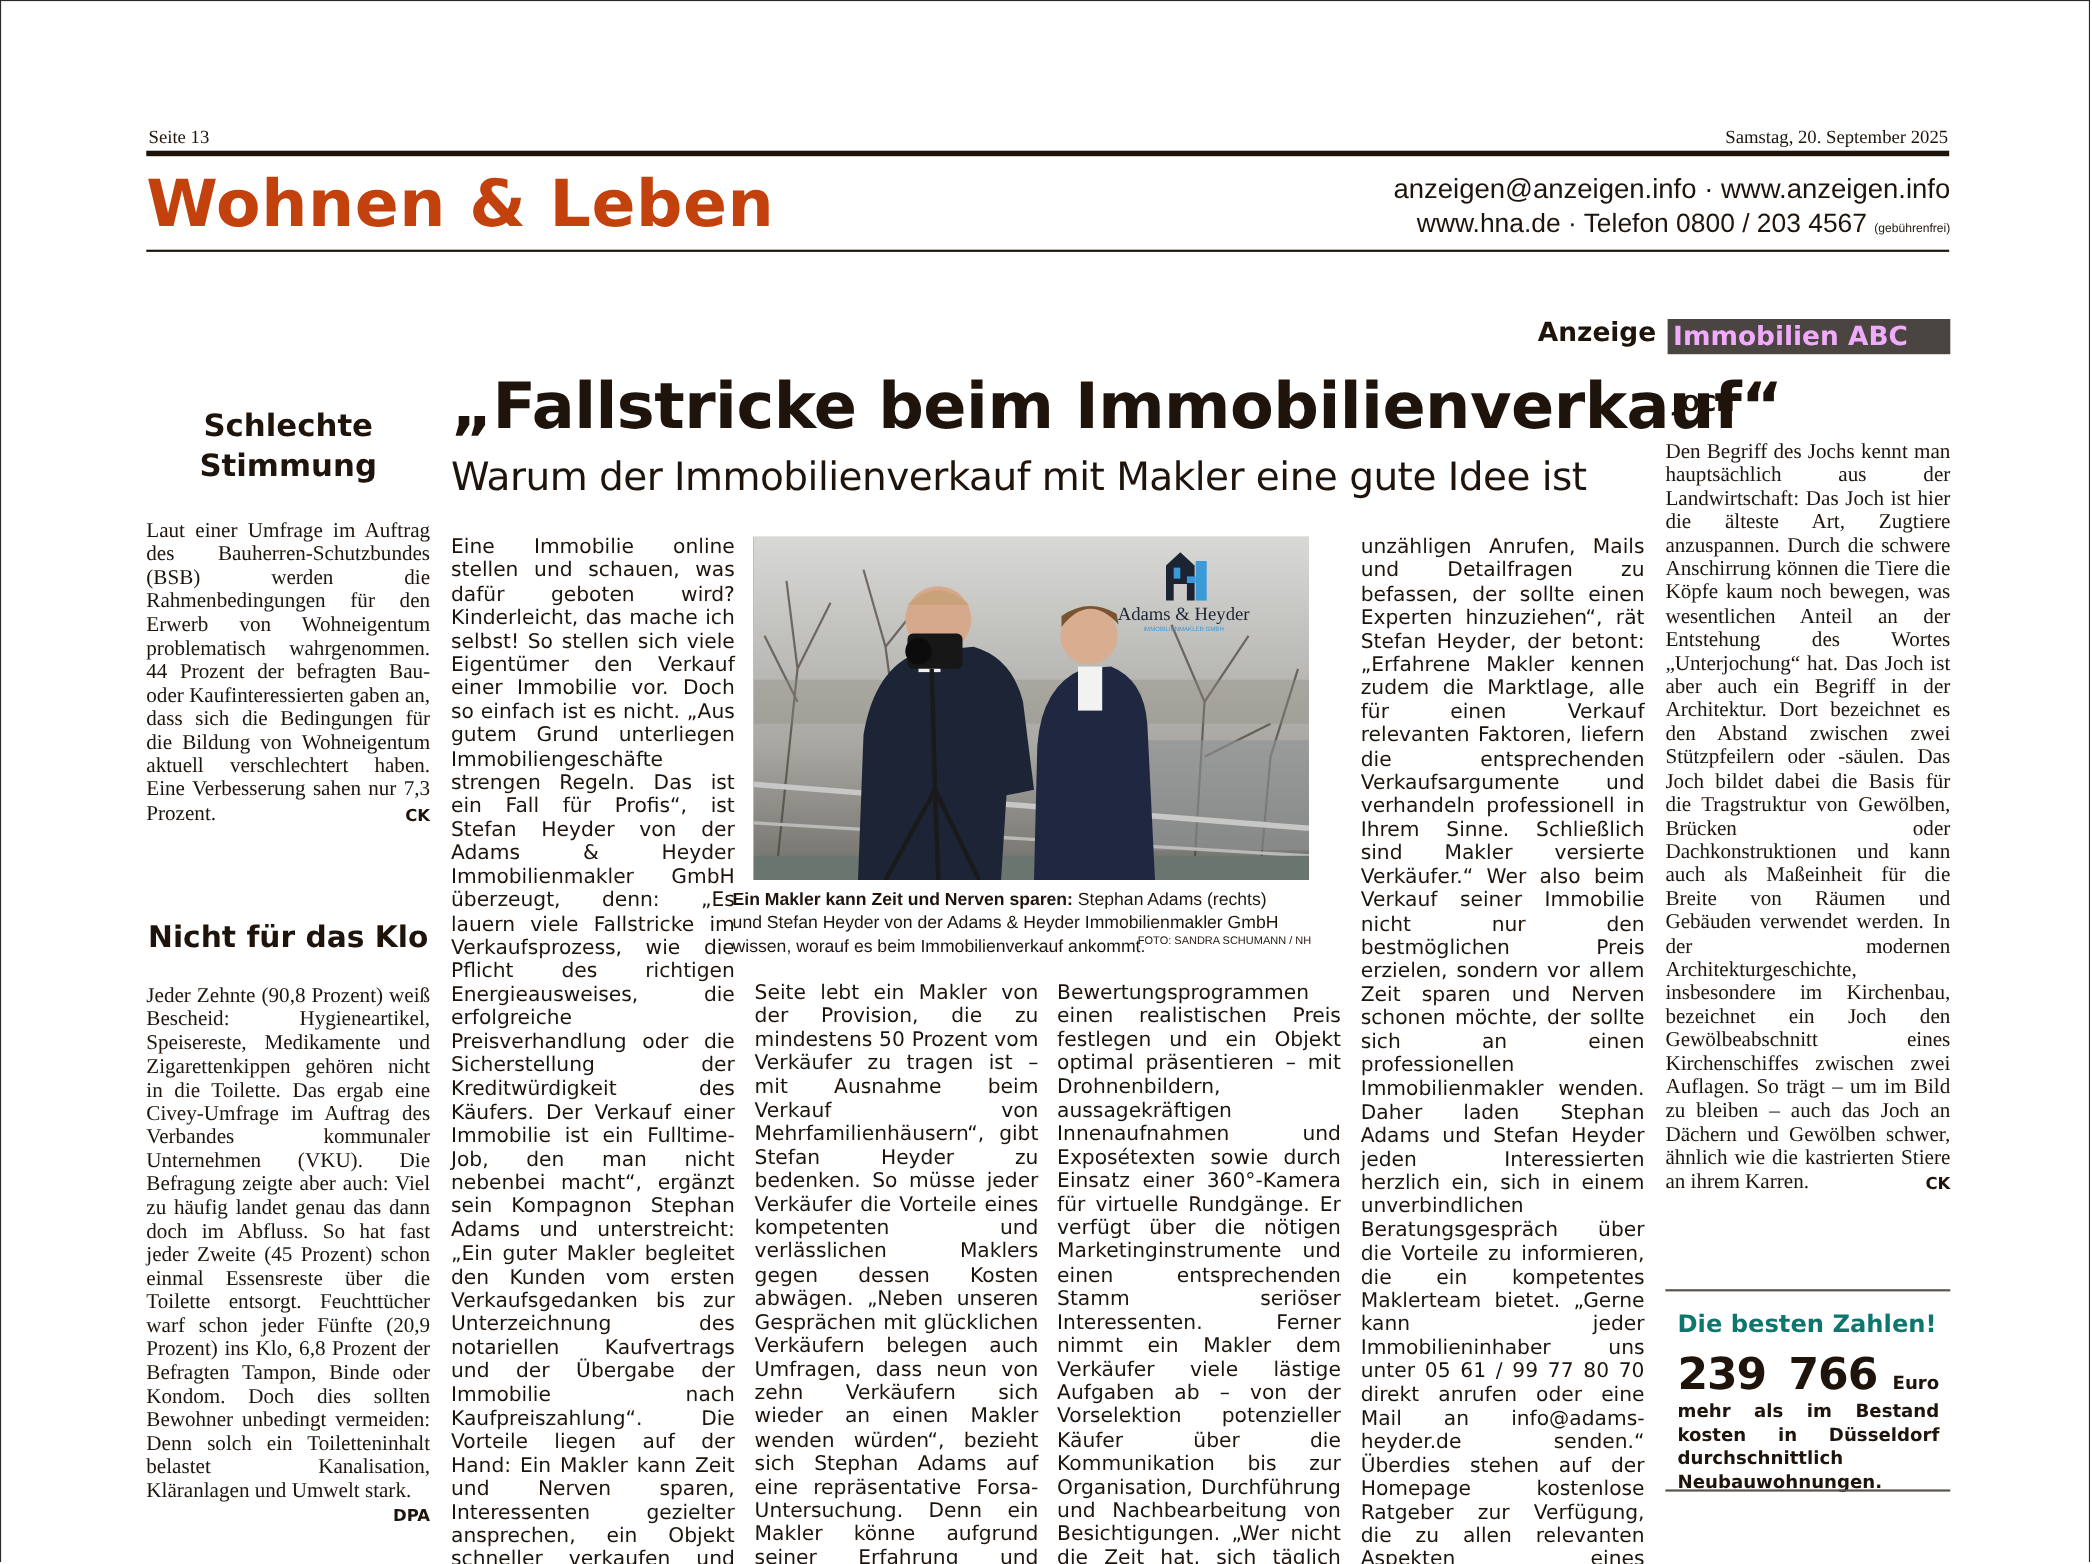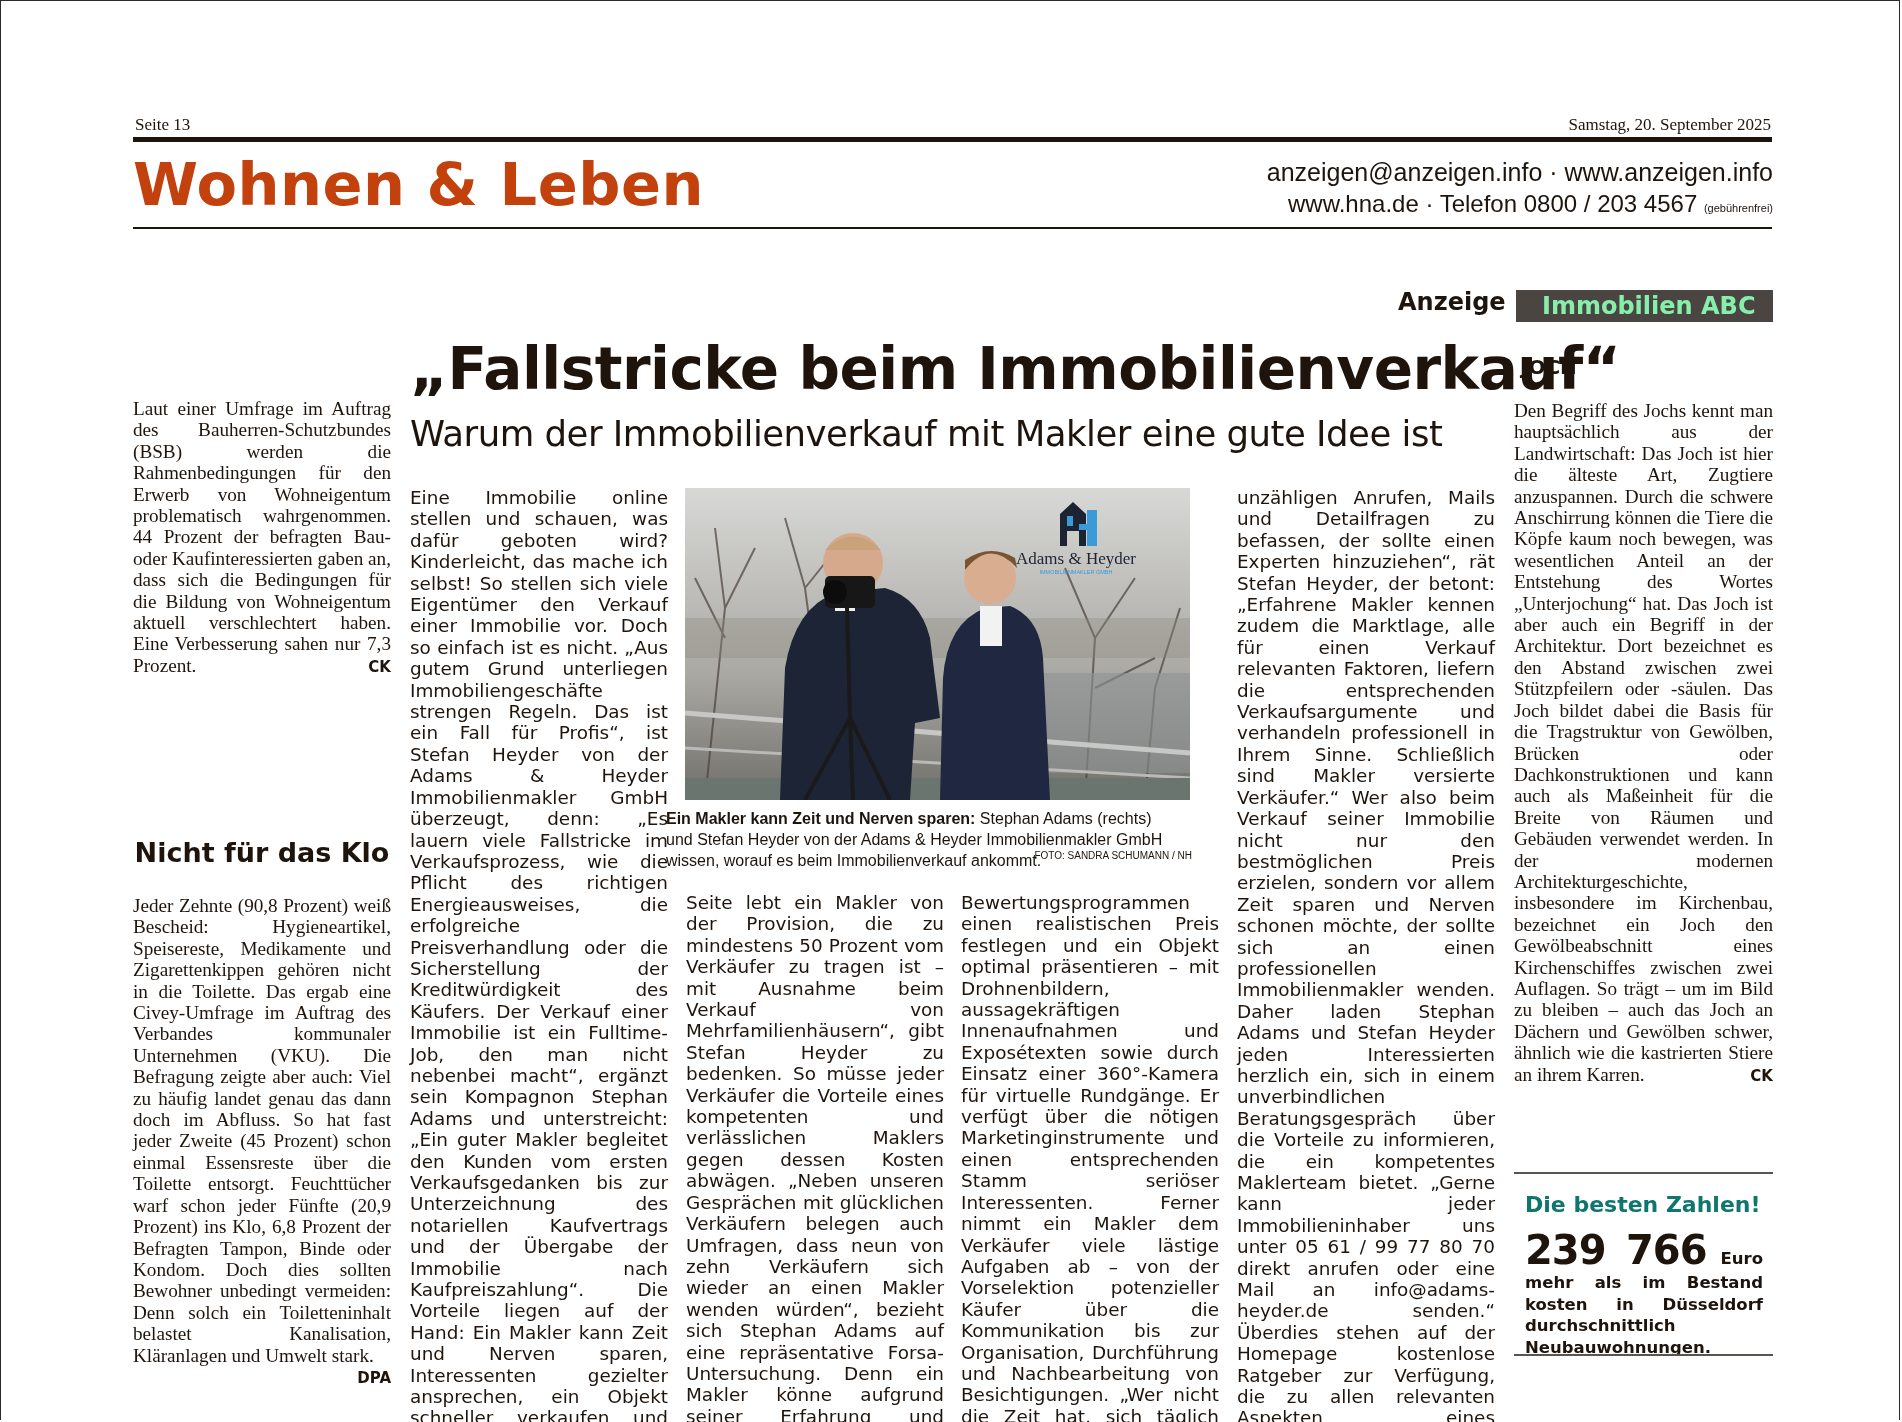--- a/index.html
+++ b/index.html
@@ -32,21 +32,21 @@
   .headline { position: absolute; left: 410px; top: 335px; width: 1084px; font-size: 58px; font-weight: bold; text-align: center; white-space: nowrap; letter-spacing: -0.5px; }
   .subhead { position: absolute; left: 410px; top: 413px; width: 1084px; font-size: 35.5px; text-align: left; white-space: nowrap; letter-spacing: -0.5px; }
   .acol { position: absolute; width: 258px; }
 
   .photo { position: absolute; left: 685px; top: 488px; width: 505px; height: 312px; overflow: hidden; background: #7a7a78; }
   .caption { position: absolute; left: 666px; top: 808px; width: 510px; font-size: 16px; line-height: 21px; }
   .caption b { font-weight: bold; }
   .credit { position: absolute; left: 1010px; top: 850px; width: 182px; text-align: right; font-size: 10px; }
 
   
-  .abc-box { position: absolute; left: 1516px; top: 290px; width: 257px; height: 32px; background: #4b4541; color: #86efac; font-size: 24px; font-weight: bold; line-height: 32px; padding-left: 26px; box-sizing: border-box; }
+  .abc-box { position: absolute; left: 1516px; top: 290px; width: 257px; height: 32px; background: #4b4541; color: #f0abfc; font-size: 24px; font-weight: bold; line-height: 32px; padding-left: 5px; box-sizing: border-box; }
   .joch { position: absolute; left: 1521px; top: 355px; font-size: 20px; font-weight: bold; }
   .right-col { position: absolute; left: 1514px; top: 400px; width: 259px; }
   .best-rule { position: absolute; left: 1514px; width: 259px; height: 2px; background: #5a5450; }
   .best-title { position: absolute; left: 1525px; top: 1192px; font-size: 22px; font-weight: bold; color: #0f766e; }
   .best-box { position: absolute; left: 1525px; top: 1228px; width: 238px; font-size: 16.5px; line-height: 21.5px; font-weight: bold; text-align: justify; }
   .best-num { font-size: 40px; font-weight: bold; letter-spacing: -1px; margin-right: 14px; line-height: 44px; }
 </style>
 </head>
 <body>
 
@@ -54,20 +54,24 @@
 
 <div class="page-no serif">Seite 13</div>
 <div class="page-date serif">Samstag, 20. September 2025</div>
 <div class="rule-thick"></div>
 <div class="section-title sans">Wohnen &amp; Leben</div>
 <div class="contact1 cond">anzeigen@anzeigen.info · www.anzeigen.info</div>
 <div class="contact2 cond"><span>www.hna.de · Telefon 0800 / 203 4567</span> <small>(gebührenfrei)</small></div>
 <div class="rule-thin"></div>
 
 <div class="left-col" style="top:368px;">
+  <div class="left-head sans">
+    <div>Schlechte</div>
+    <div>Stimmung</div>
+  </div>
   <div class="body-serif serif" style="margin-top:30px;">
     <span>Laut einer Umfrage im Auftrag des Bauherren-Schutzbundes (BSB) werden die Rahmenbedingungen für den Erwerb von Wohneigentum problematisch wahrgenommen. 44 Prozent der befragten Bau- oder Kaufinteressierten gaben an, dass sich die Bedingungen für die Bildung von Wohneigentum aktuell verschlechtert haben. Eine Verbesserung sahen nur 7,3 Prozent.</span>
     <span class="sig sans">CK</span>
   </div>
 </div>
 
 <div class="left-col" style="top:786px;">
   <div class="left-head sans" style="font-size:27px;margin-top:48px;">Nicht für das Klo</div>
   <div class="body-serif serif" style="margin-top:24px;">
     <span>Jeder Zehnte (90,8 Prozent) weiß Bescheid: Hygieneartikel, Speisereste, Medikamente und Zigarettenkippen gehören nicht in die Toilette. Das ergab eine Civey-Umfrage im Auftrag des Verbandes kommunaler Unternehmen (VKU). Die Befragung zeigte aber auch: Viel zu häufig landet genau das dann doch im Abfluss. So hat fast jeder Zweite (45 Prozent) schon einmal Essensreste über die Toilette entsorgt. Feuchttücher warf schon jeder Fünfte (20,9 Prozent) ins Klo, 6,8 Prozent der Befragten Tampon, Binde oder Kondom. Doch dies sollten Bewohner unbedingt vermeiden: Denn solch ein Toiletteninhalt belastet Kanalisation, Kläranlagen und Umwelt stark.</span>

